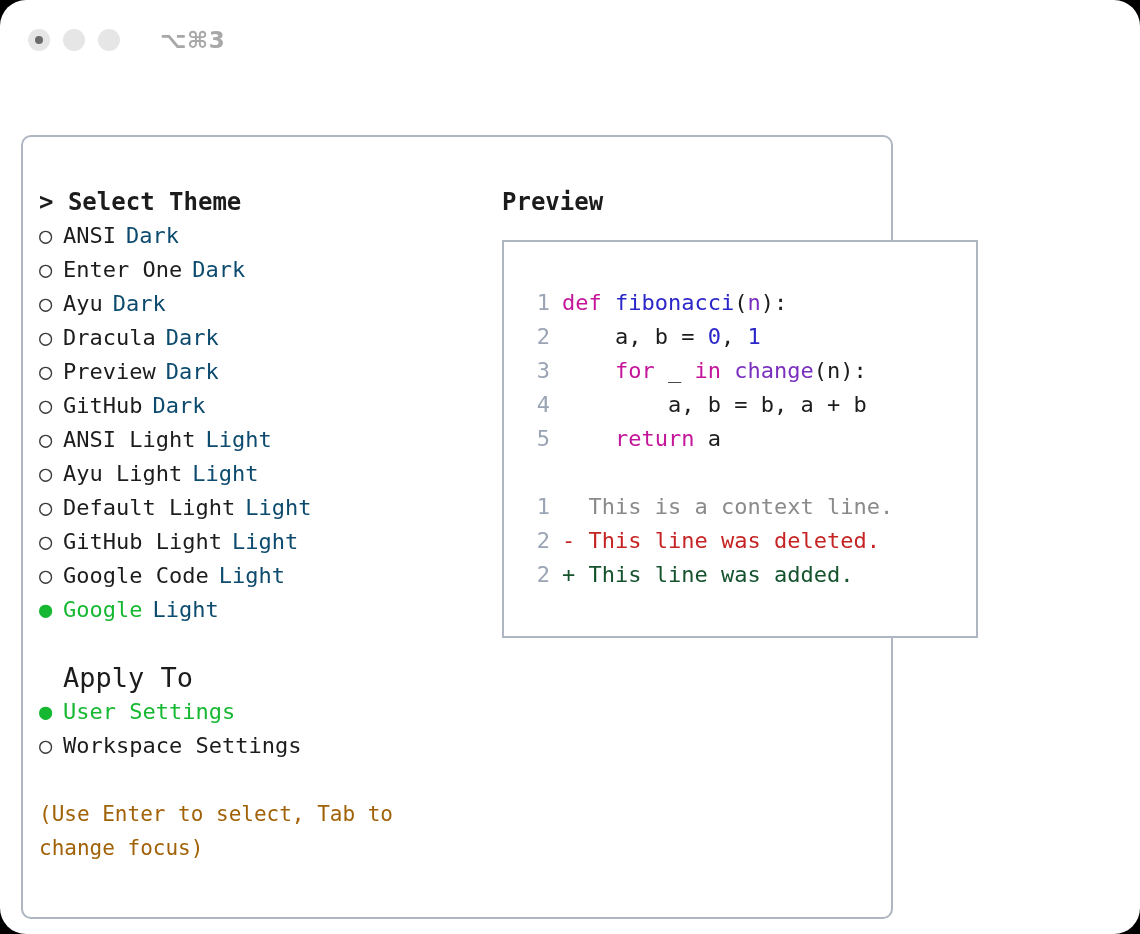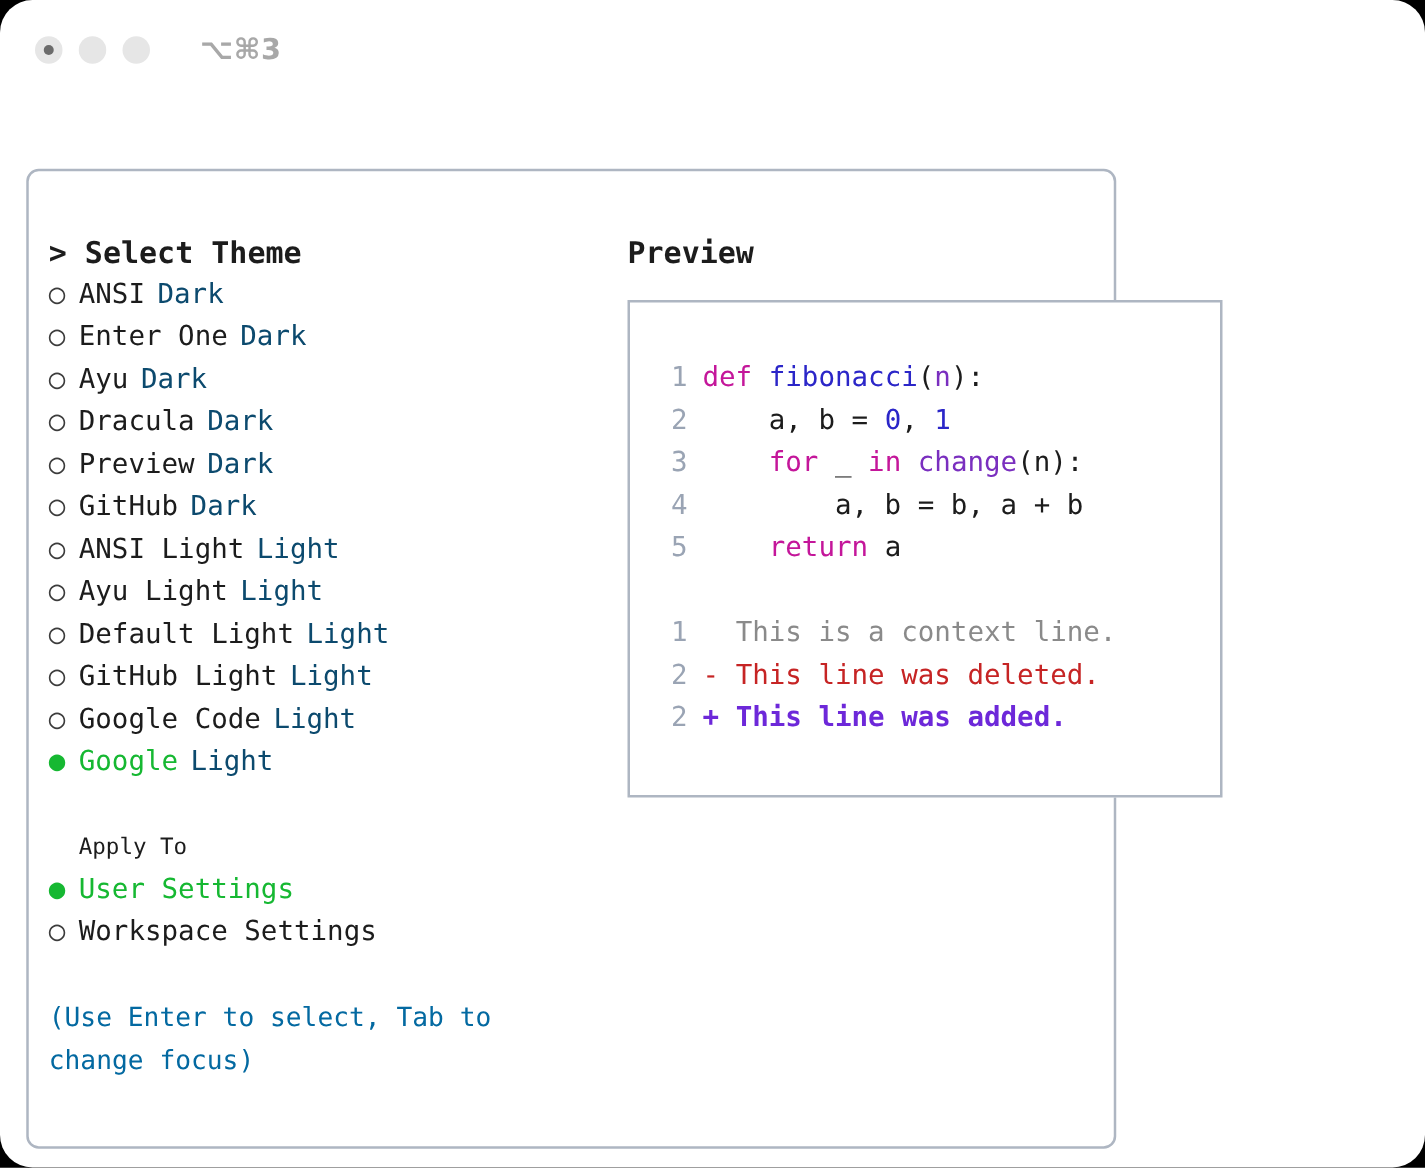--- a/index.html
+++ b/index.html
@@ -128,31 +128,31 @@
   }
   .opt-label.sel {
     color: #16b832;
   }
   .opt-kind {
     color: #0c4a6e;
     margin-left: 10px;
   }
 
   .applyto-title {
-    font-size: 18px;
+    font-size: 27px;
     color: #1c1c1c;
     line-height: 34px;
     padding-left: 24px;
     white-space: pre;
   }
   .spacer-sm { height: 34px; }
 
   .hint {
     margin-top: 34px;
-    color: #0369a1;
+    color: #a16207;
     font-size: 21px;
     line-height: 34px;
     width: 400px;
     white-space: pre-wrap;
   }
 
   
   .right-col {
     position: absolute;
     left: 479px;
@@ -191,21 +191,21 @@
   .tok-fn   { color: #2b26c8; }
   .tok-plain{ color: #1c1c1c; }
   .tok-num  { color: #2b26c8; }
   .tok-param{ color: #7a2fbf; }
   .tok-builtin { color: #7a2fbf; }
 
   .blank-line { height: 34px; }
 
   .diff-ctx { color: #8a8a8a; }
   .diff-del { color: #c62424; }
-  .diff-add { color: #6d28d9; font-weight: bold; }
+  .diff-add { color: #14532d; }
 </style>
 </head>
 <body>
 
 <div class="window">
 
   <div class="titlebar">
     <div class="lights">
       <div class="light">
           <span class="dot"></span>

